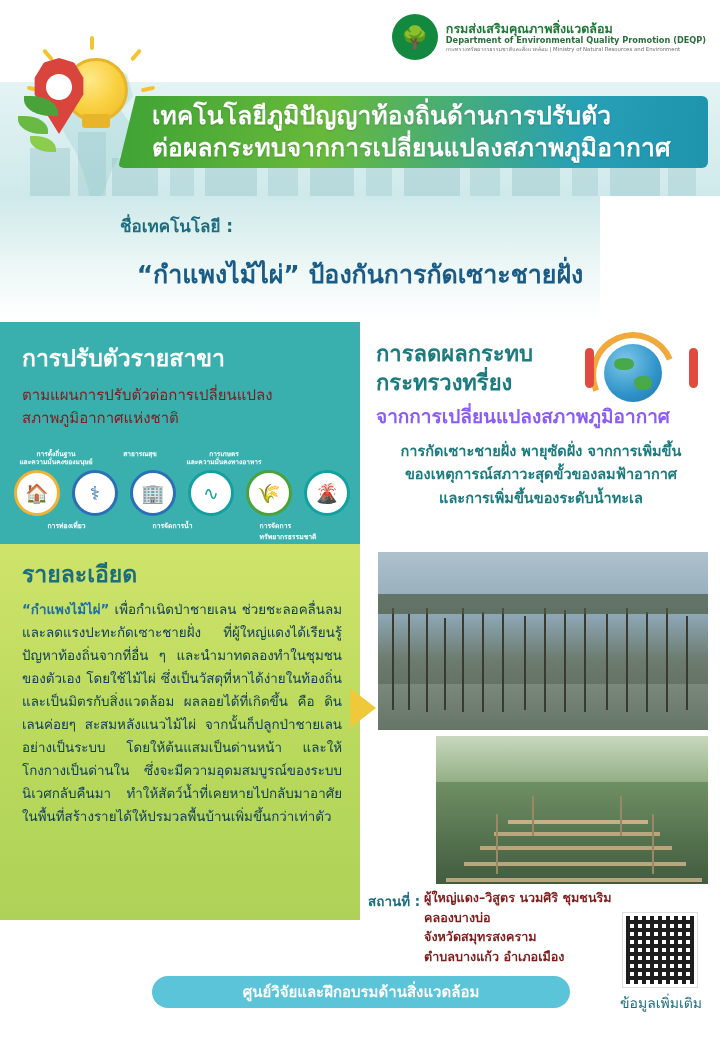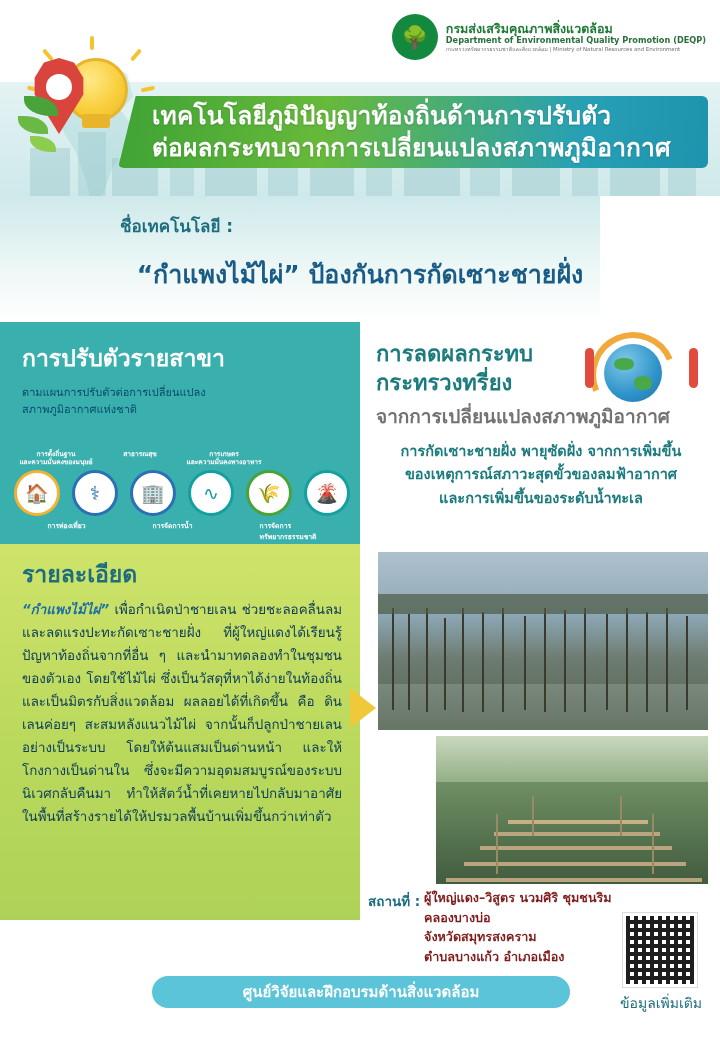--- a/index.html
+++ b/index.html
@@ -122,21 +122,21 @@
   .col-right {
     position: absolute; left: 360px; top: 322px;
     width: 360px; height: 222px;
     background: #ffffff;
   }
   .col-left h2 {
     color: #ffffff; font-size: 23px; font-weight: bold;
     margin: 18px 0 8px 22px;
   }
   .col-left p {
-    color: #0c4a6e; font-size: 11px; line-height: 1.55;
+    color: #7f1d1d; font-size: 15px; line-height: 1.55;
     margin: 0 18px 0 22px;
   }
   .sector-row {
     position: absolute; left: 14px; top: 128px;
     width: 336px;
   }
   .sector-caps {
     display: flex; justify-content: space-between;
     font-size: 6.6px; color: #ffffff; font-weight: bold; text-align: center;
     margin-bottom: 4px;
@@ -155,21 +155,21 @@
   .sector-caps2 {
     display: flex; justify-content: space-around;
     font-size: 6.8px; color: #ffffff; font-weight: bold; margin-top: 4px;
   }
 
   .col-right h2 {
     color: #1c7b7e; font-size: 22px; font-weight: bold;
     margin: 18px 0 0 16px; line-height: 1.3;
   }
   .col-right .sub {
-    color: #737373; font-size: 19px; font-weight: bold;
+    color: #8b5cf6; font-size: 19px; font-weight: bold;
     margin: 4px 0 0 16px;
   }
   .impact-text {
     position: absolute; left: 12px; top: 118px;
     width: 338px; text-align: center;
     color: #1c7b7e; font-size: 14.5px; font-weight: bold; line-height: 1.62;
   }
   .globe {
     position: absolute; right: 58px; top: 22px;
     width: 58px; height: 58px; border-radius: 50%;
@@ -198,21 +198,21 @@
   .detail h2 {
     color: #1d6d7e; font-size: 23px; font-weight: bold;
     margin: 12px 0 6px 22px;
   }
   .detail-body {
     margin: 0 18px 0 22px;
     font-size: 13.4px; color: #10405c; line-height: 1.72;
     text-align: justify;
   }
   .detail-body .hl {
-    color: #1b6ea8; font-weight: bold; font-style: italic;
+    color: #1b6ea8; font-weight: bold; 
   }
   .play-arrow {
     position: absolute; left: 350px; top: 688px;
     width: 0; height: 0;
     border-left: 26px solid #f0c93a;
     border-top: 20px solid transparent;
     border-bottom: 20px solid transparent;
     z-index: 5;
   }
 

